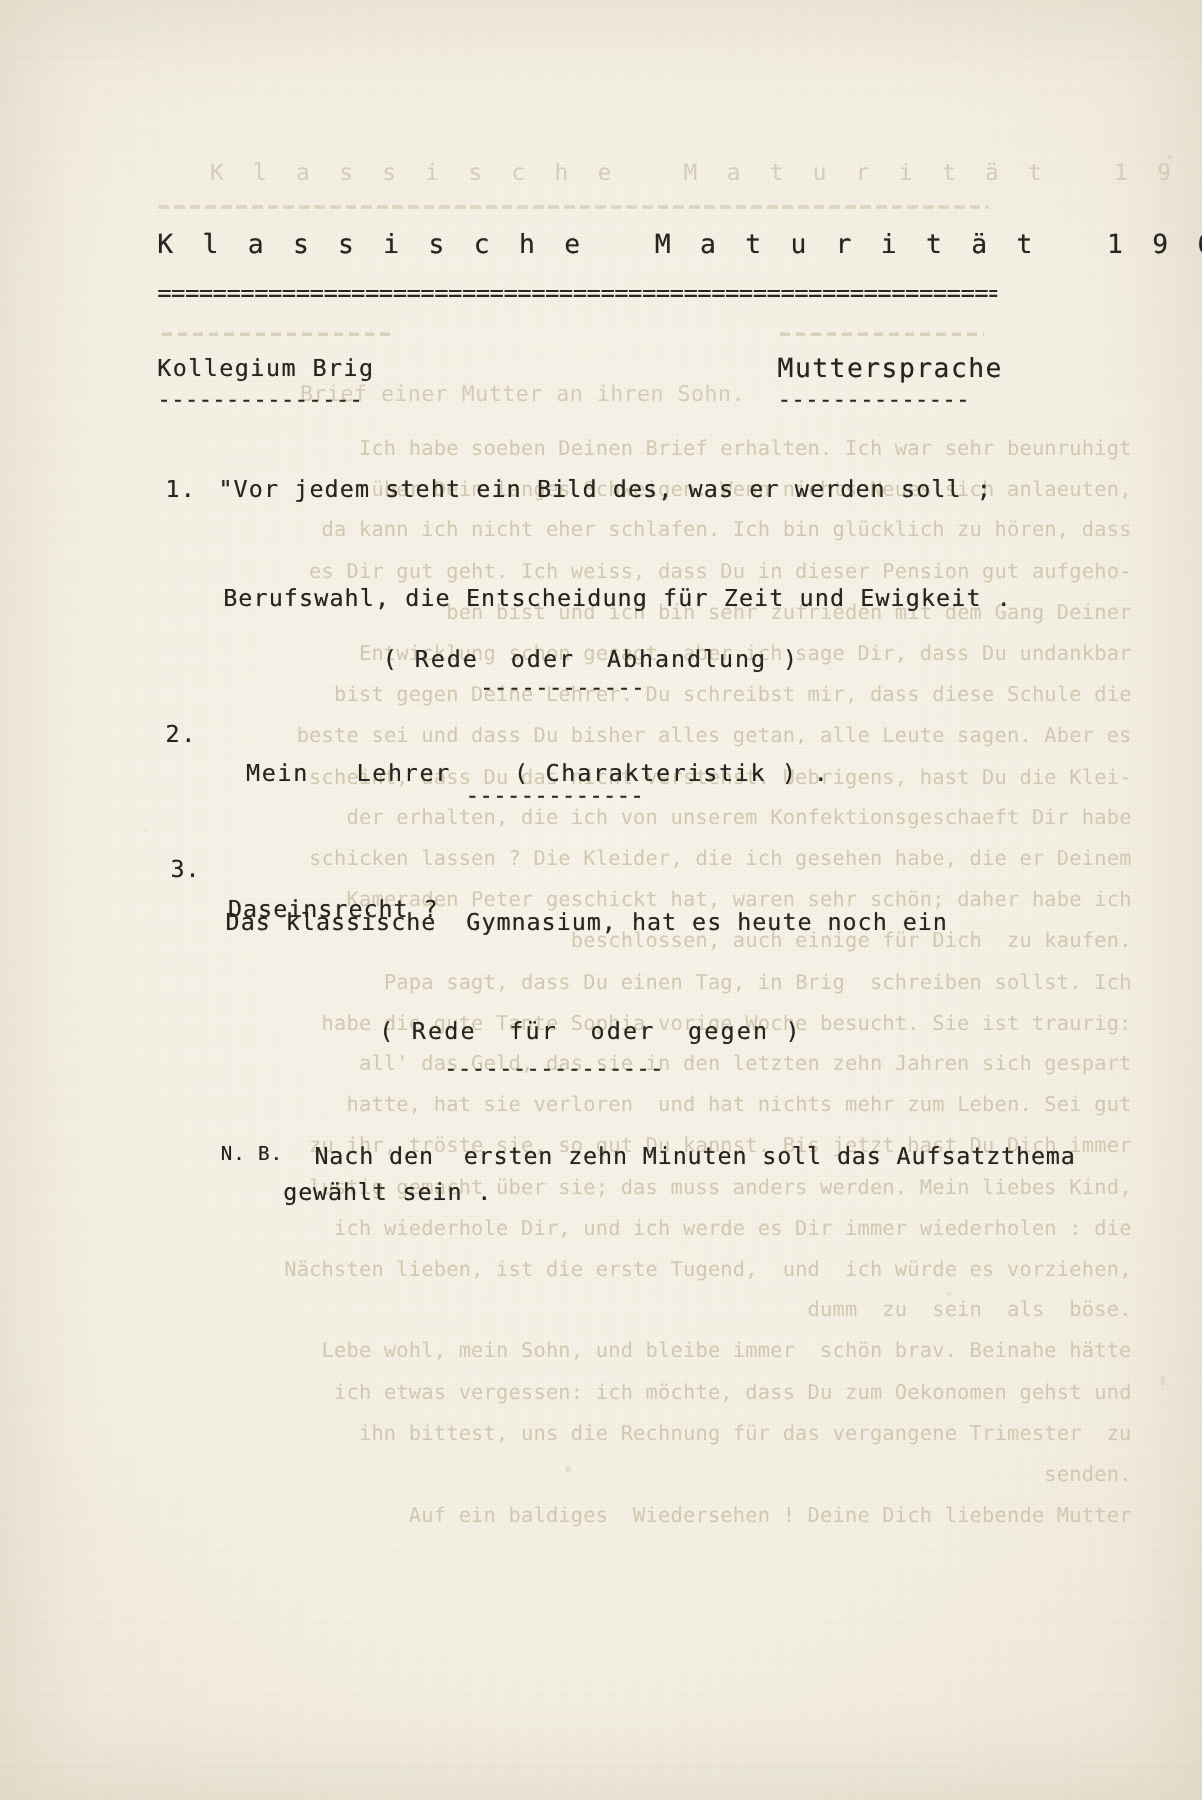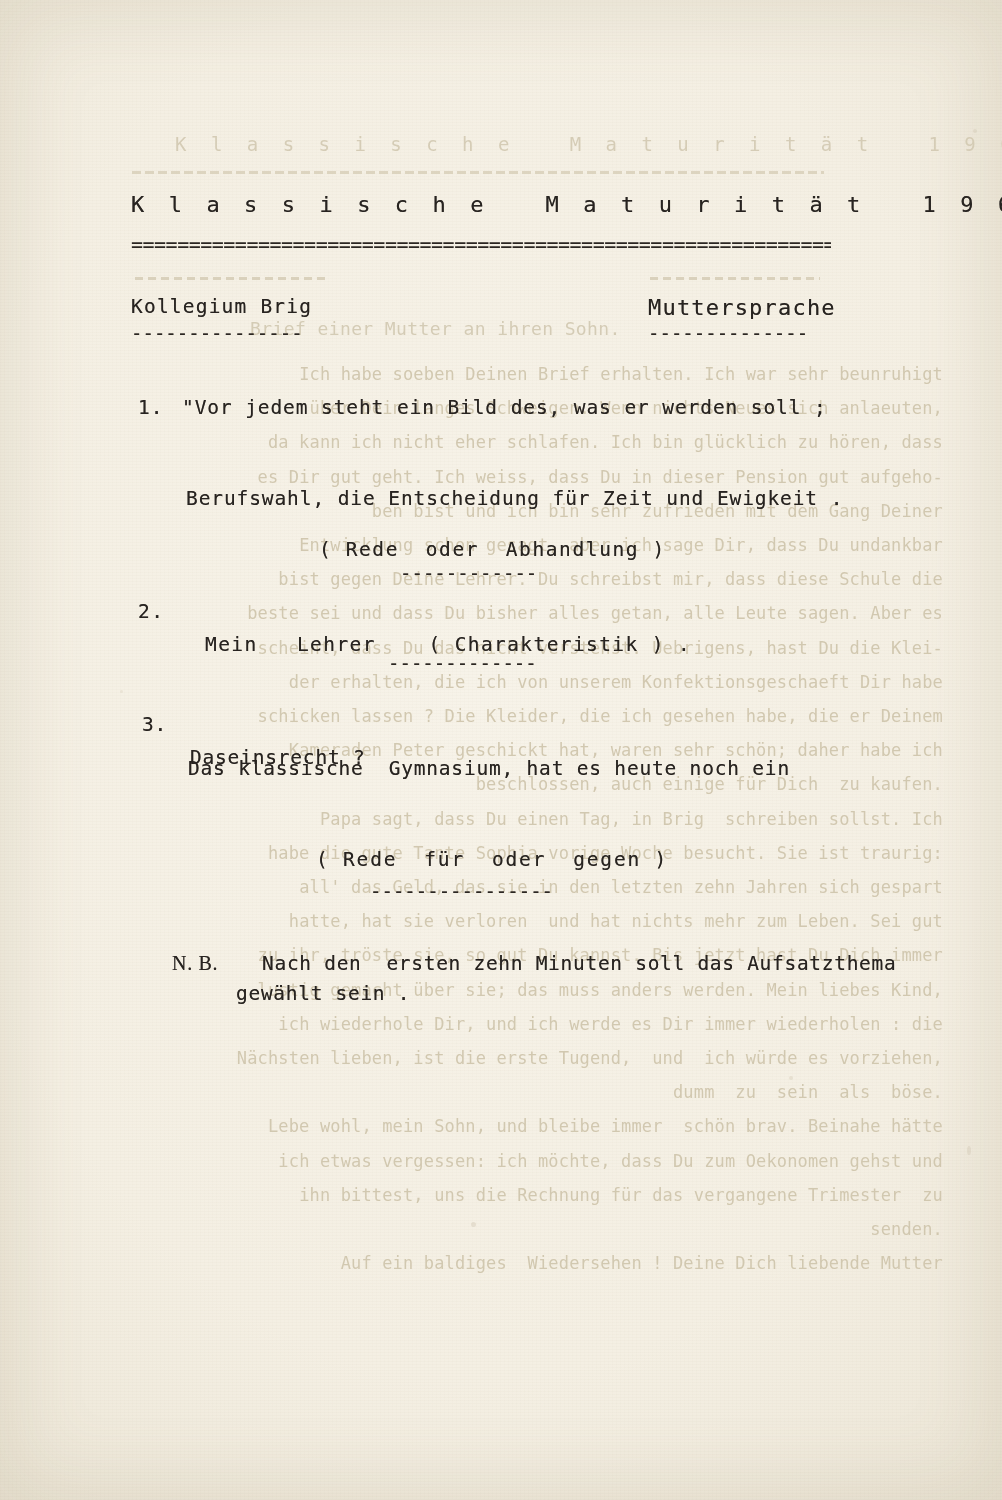--- a/index.html
+++ b/index.html
@@ -143,21 +143,21 @@
   .q1a { left: 138px; top: 396px; font-size: 19.5px; letter-spacing: .9px; }
   .q1b { left: 190px; top: 426px; font-size: 19.5px; letter-spacing: .9px; }
   .q1c { left: 186px; top: 487px; font-size: 19.5px; letter-spacing: .9px; }
   .q1d { left: 319px; top: 538px; font-size: 19.5px; letter-spacing: 1.6px; }
 
   .q2  { left: 138px; top: 600px; font-size: 19.5px; letter-spacing: 1.4px; }
   .q3a { left: 142px; top: 713px; font-size: 19.5px; letter-spacing: .8px; }
   .q3b { left: 190px; top: 746px; font-size: 19.5px; letter-spacing: .8px; }
   .q3c { left: 316px; top: 810px; font-size: 19.5px; letter-spacing: 1.8px; margin-top: 38px; }
 
-  .nba { left: 172px; top: 952px; font-size: 20px; letter-spacing: .7px; font-family: Liberation Serif, serif; }
+  .nba { left: 184px; top: 952px; font-size: 16px; letter-spacing: .7px; }
   .nbb { left: 236px; top: 982px; font-size: 19.5px; letter-spacing: .7px; }
 
   
   .speck {
     position: absolute;
     background: rgba(150,132,95,.30);
     border-radius: 50%;
     z-index: 2;
   }
 </style>

